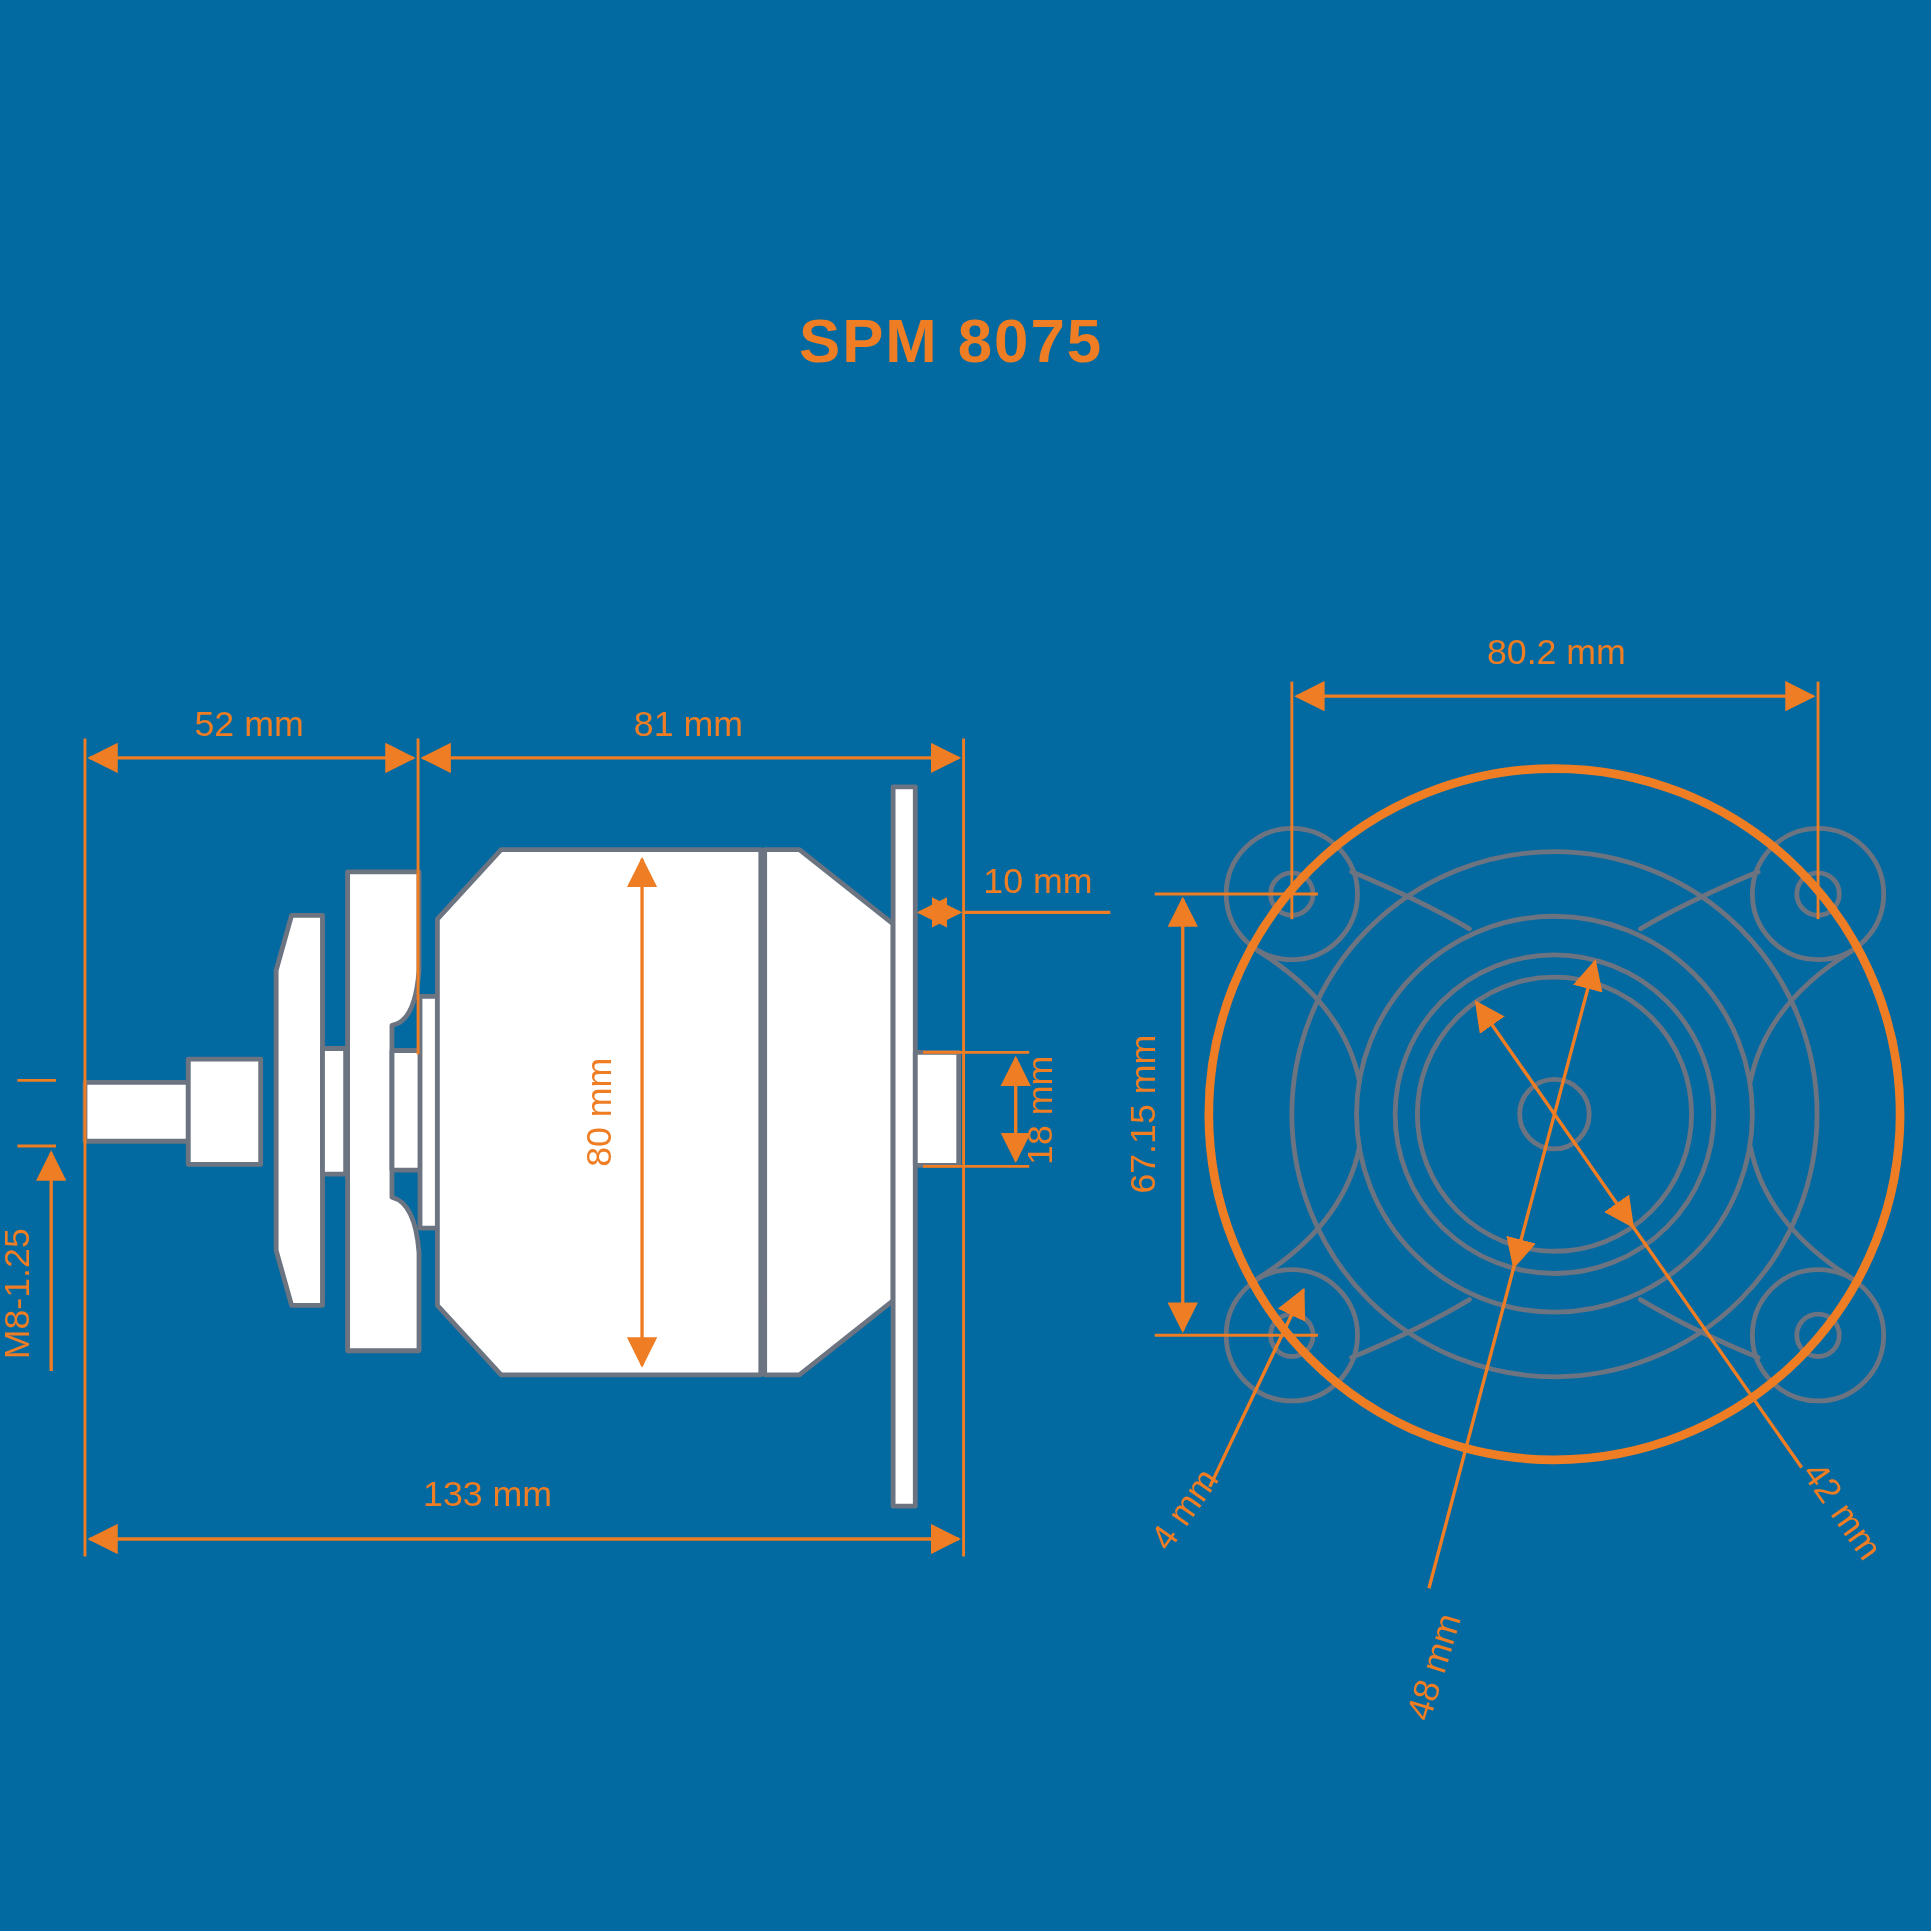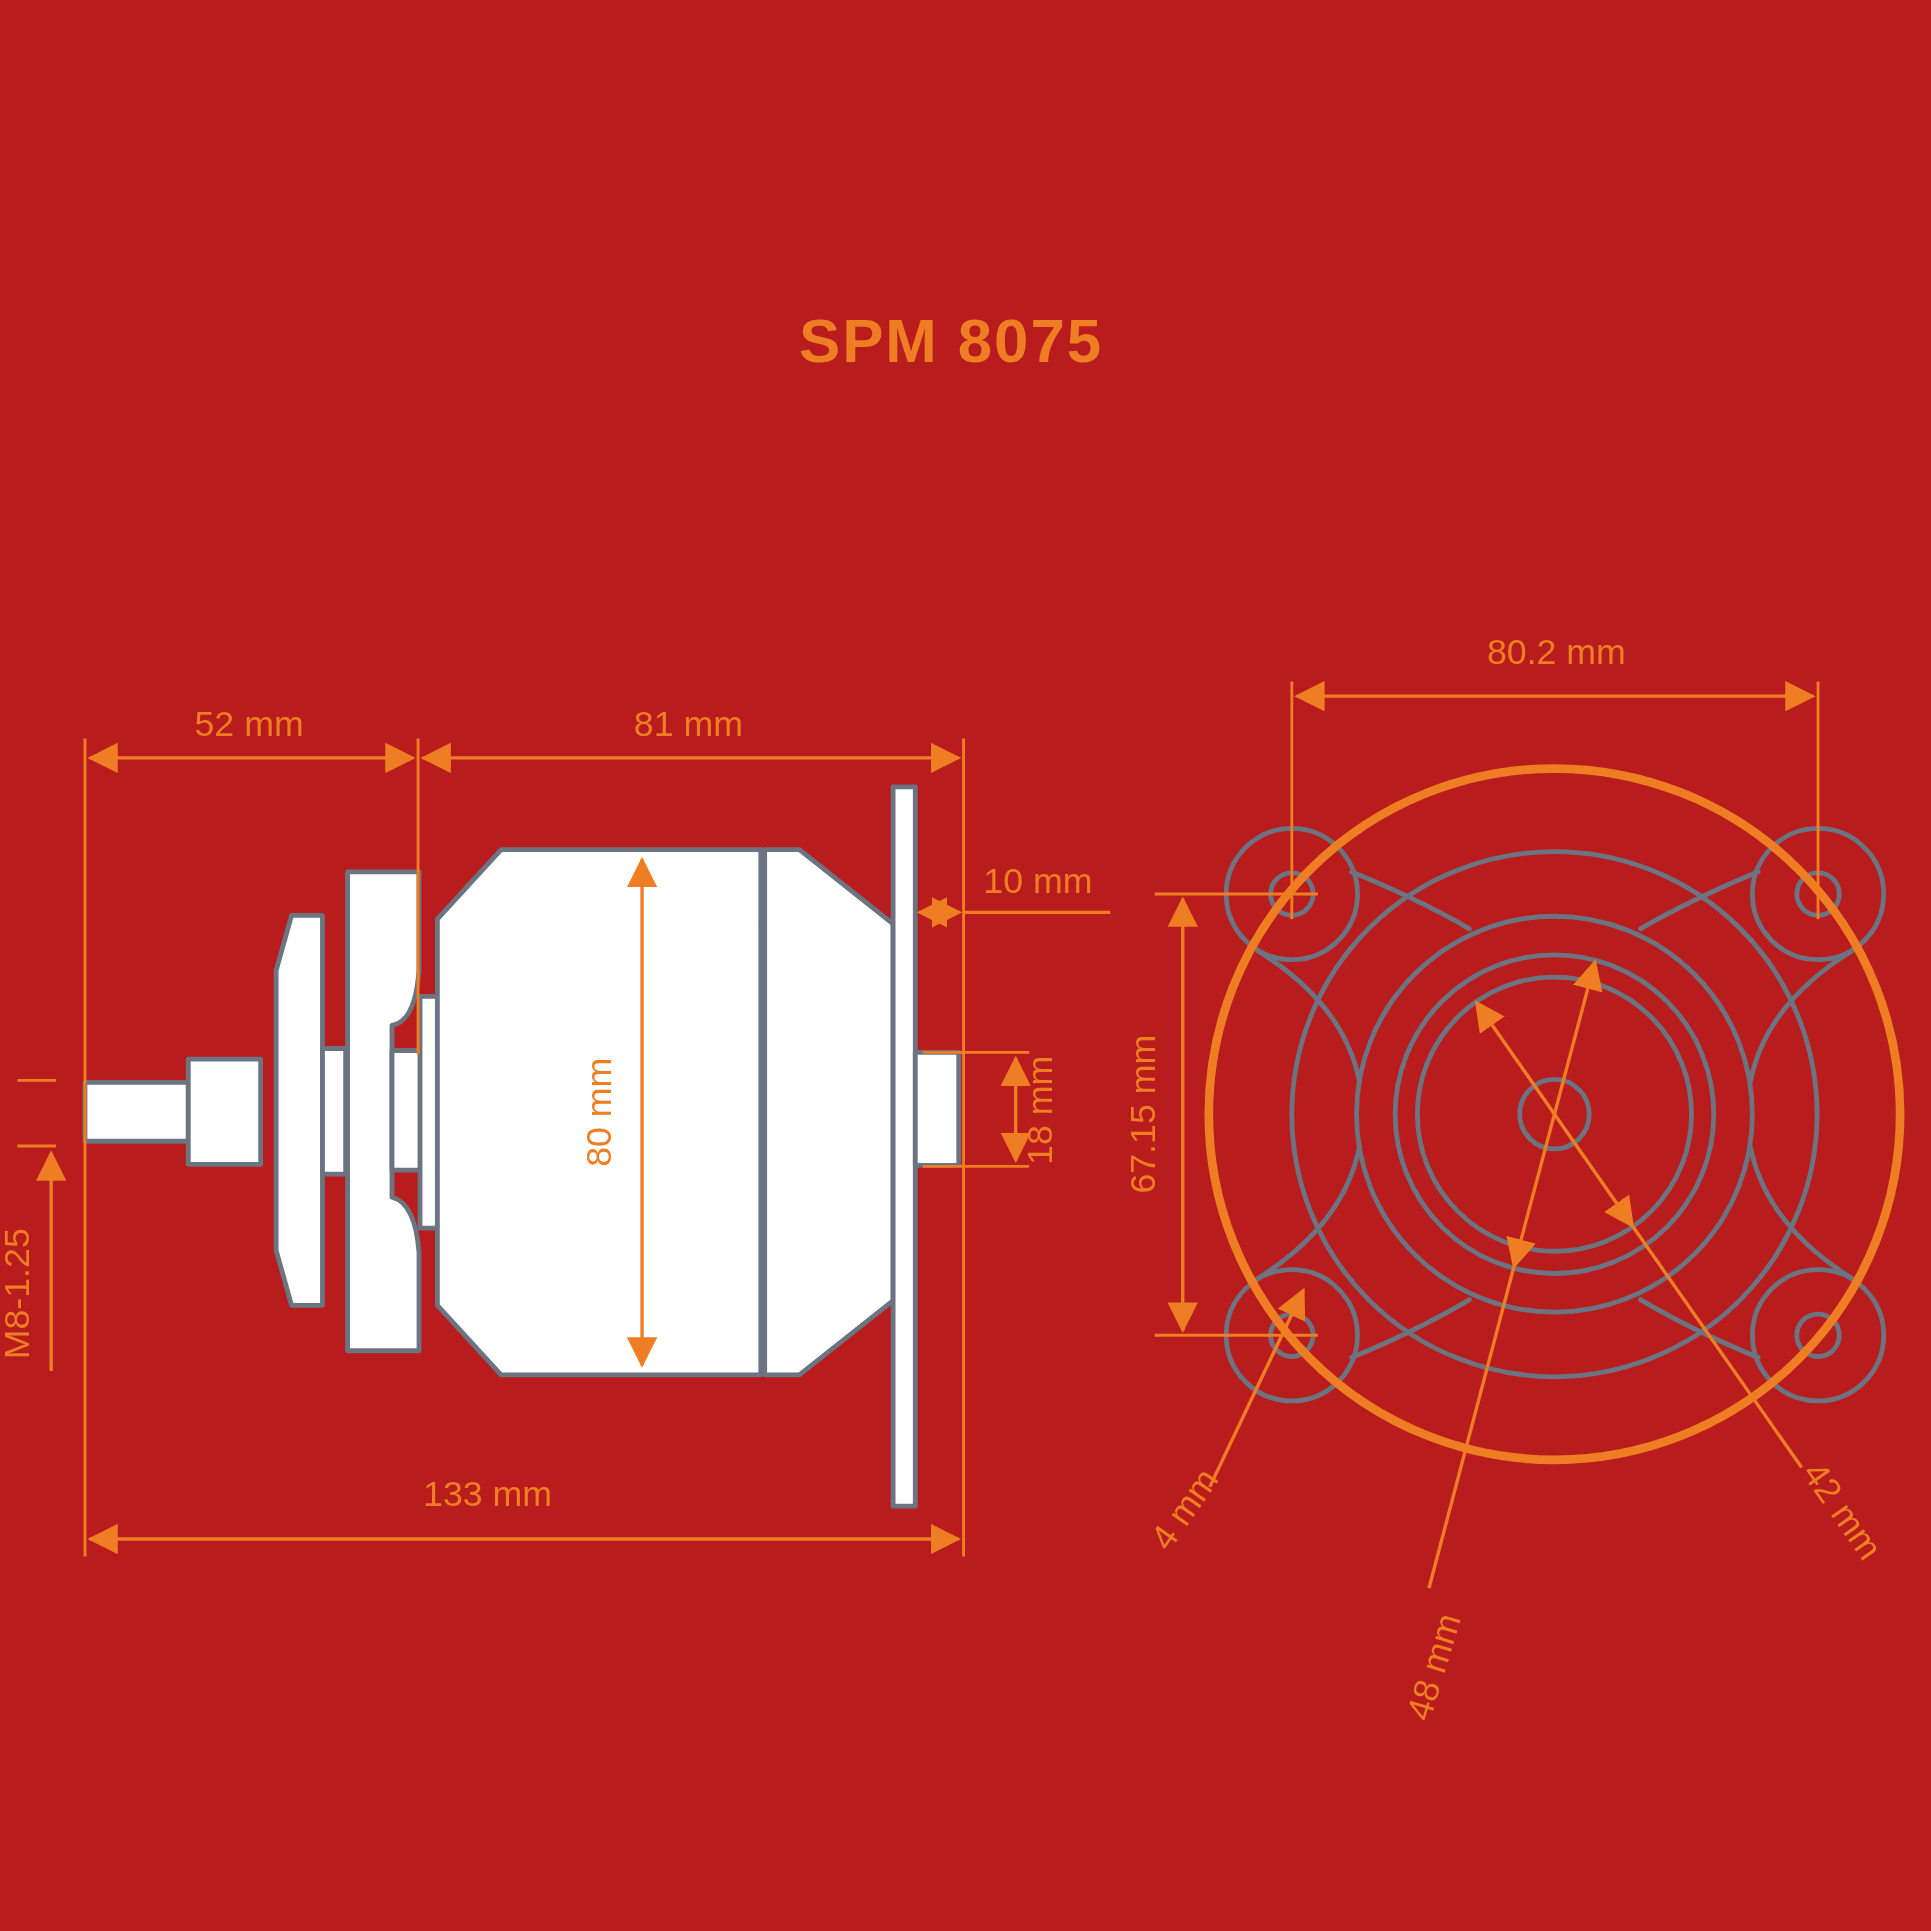--- a/index.html
+++ b/index.html
@@ -1,16 +1,16 @@
 <!DOCTYPE html>
 <html><head>
 <meta charset="utf-8">
 <style>
   html,body{margin:0;padding:0;background:#ffffff;}
-  .page{width:1931px;height:1931px;position:relative;background:#b91c1c;
+  .page{width:1931px;height:1931px;position:relative;background:#0369a1;
         font-family:"Liberation Sans", sans-serif;}
   svg{position:absolute;left:0;top:0;}
   
   .part{stroke:#6B7480;fill:#ffffff;stroke-width:5;stroke-linejoin:round;}
   .pline{stroke:#6B7480;fill:none;stroke-width:5;stroke-linejoin:round;stroke-linecap:round;}
   
   .dim{stroke:#EF7D23;fill:none;stroke-width:3.5;}
   .dimthin{stroke:#EF7D23;fill:none;stroke-width:3;}
   .accent-circle{stroke:#EF7D23;fill:none;stroke-width:9;}
   text{fill:#EF7D23;font-family:"Liberation Sans", sans-serif;font-size:37px;}

